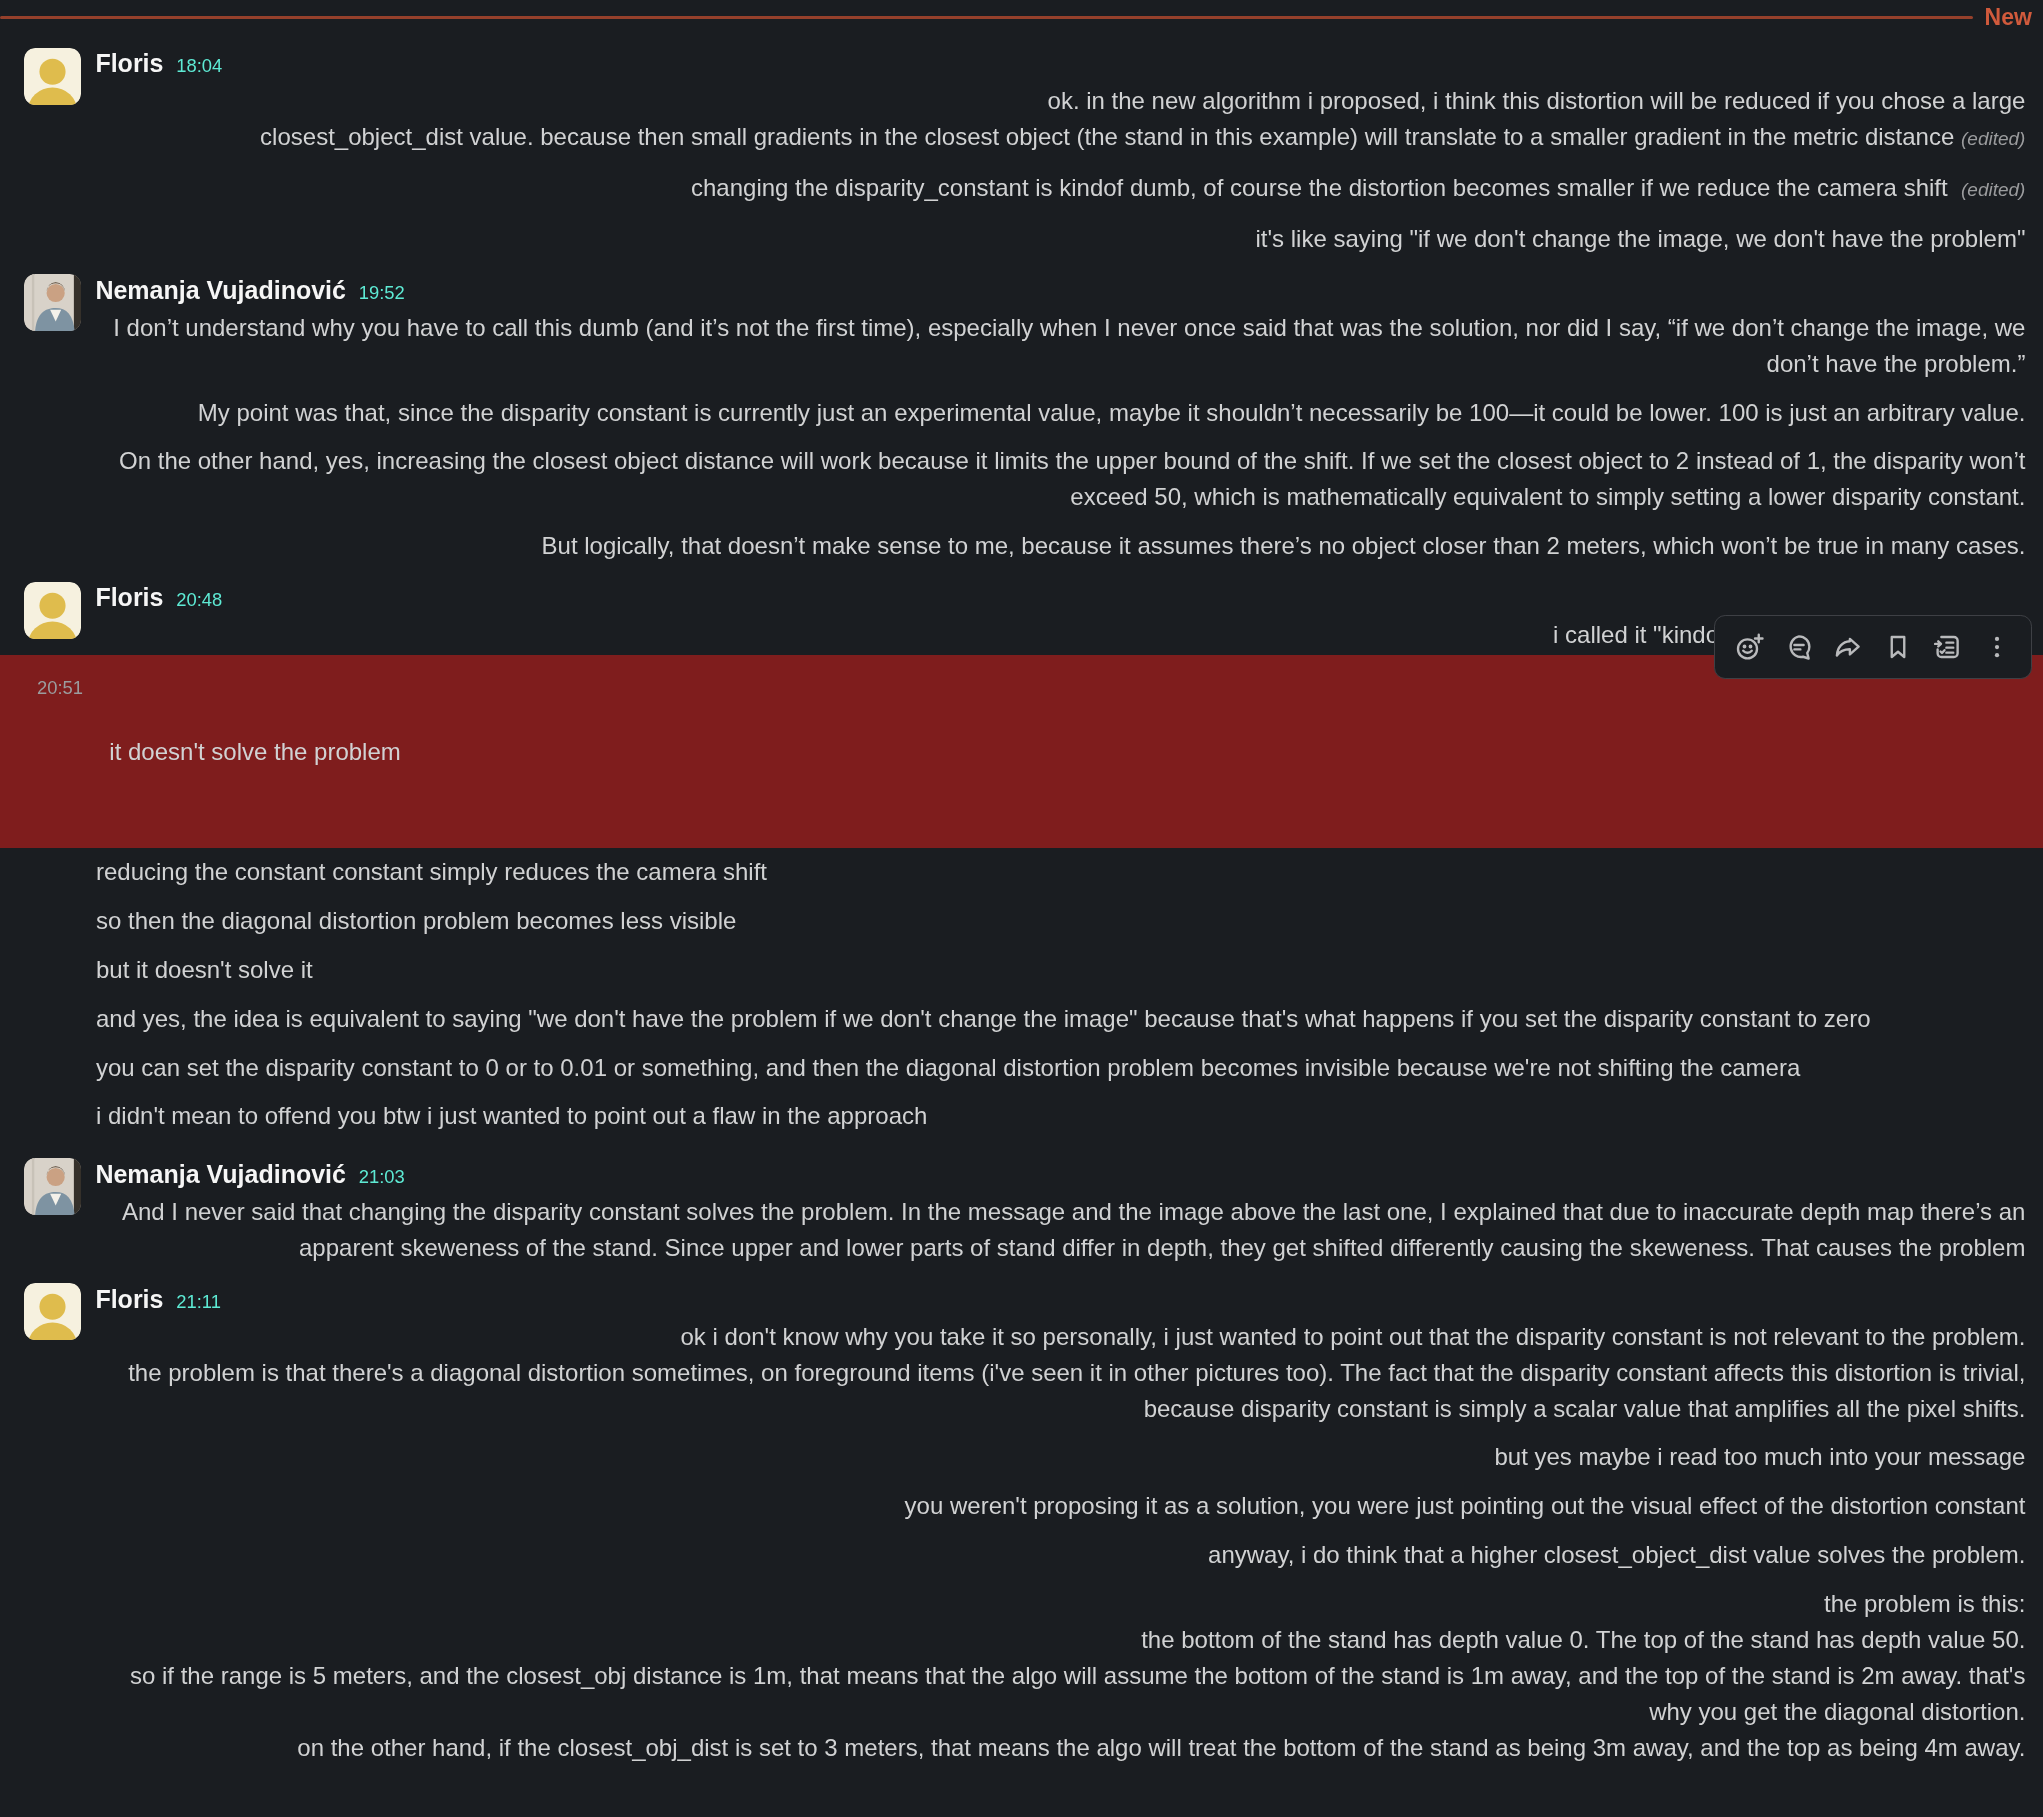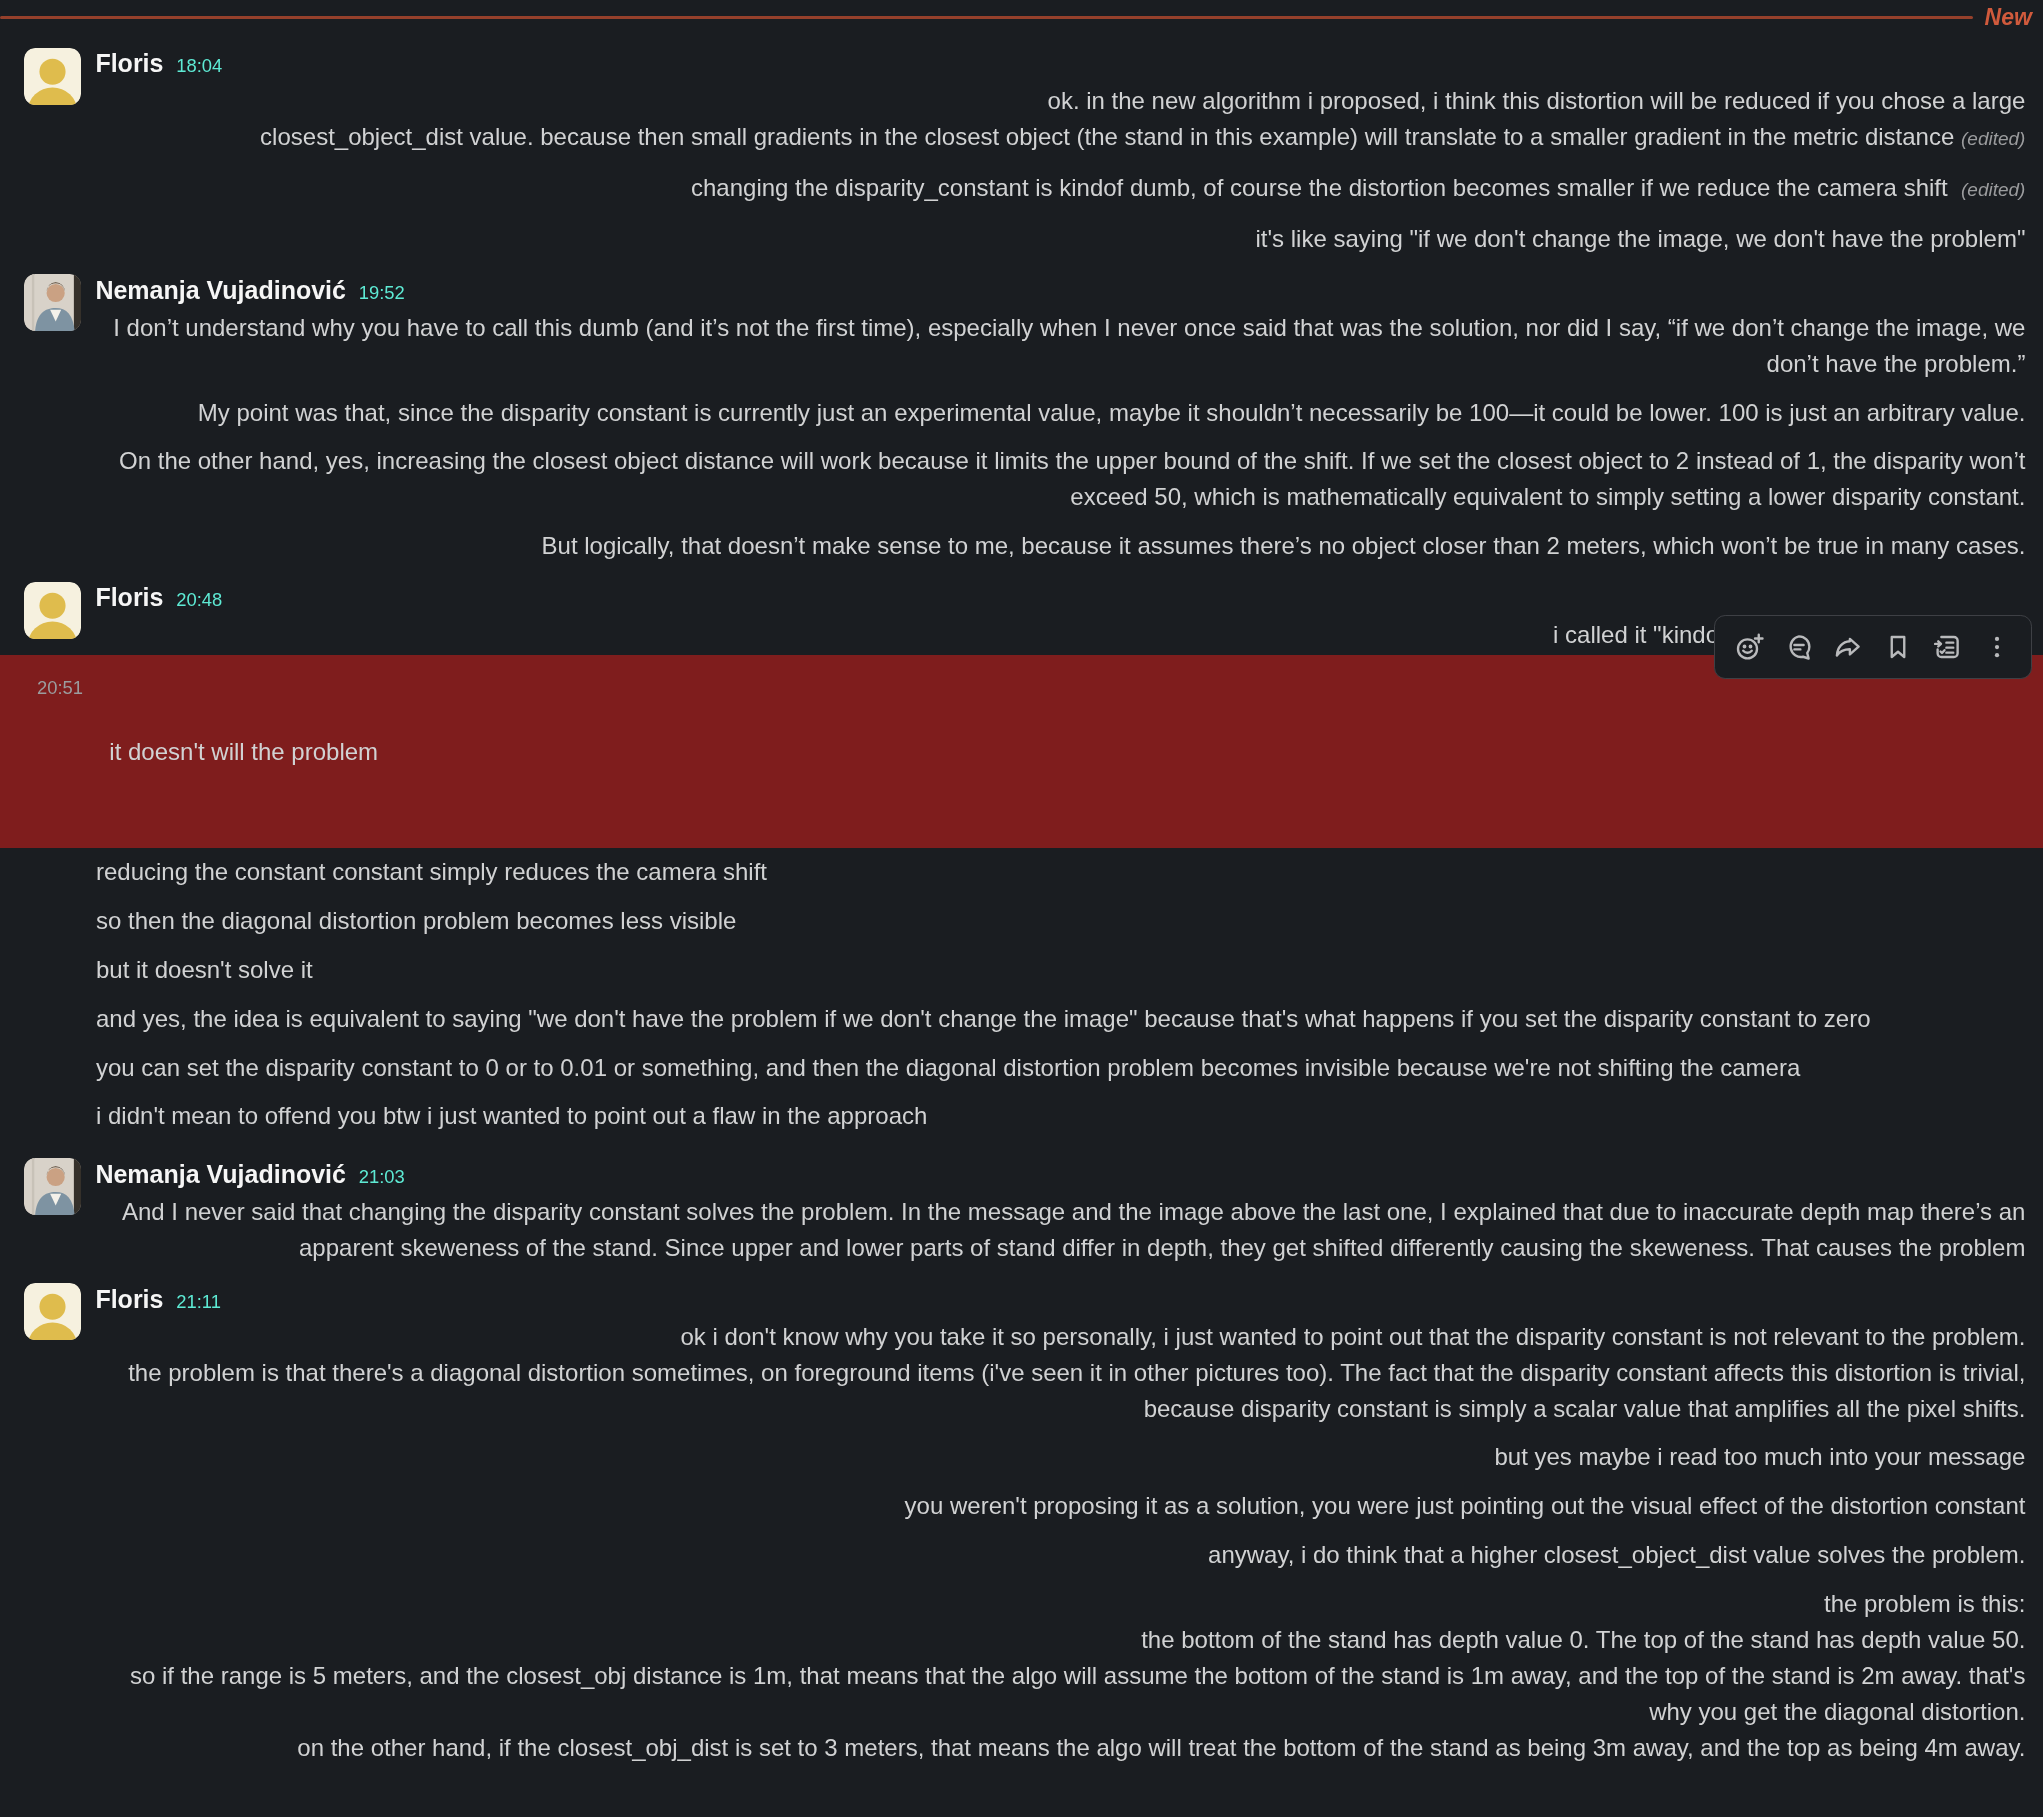--- a/index.html
+++ b/index.html
@@ -13,21 +13,21 @@
   }
   
   .unread-divider{
     display:flex;align-items:center;
     padding:4.8px 11.2px 0 0;
     height:25.5px;
   }
   .unread-line{flex:1;height:2.4px;background:#95402b;border-radius:1.6px;}
   .unread-label{
     color:#d05a3c;font-weight:bold;font-size:23px;
-    margin-left:11.2px;line-height:21px;font-style:italic;
+    margin-left:11.2px;line-height:21px;
   }
   
   .message{display:flex;padding:0 17.6px 0 24px;margin-top:17.6px;text-align:right;}
   .avatar{
     width:57px;height:57px;border-radius:11.2px;margin-right:14.4px;
     flex:none;overflow:hidden;cursor:pointer;
   }
   .avatar svg{display:block;width:57px;height:57px;}
   .content{flex:1;min-width:0;}
   .msg-header{display:flex;align-items:baseline;gap:12.8px;margin:1.6px 0 4.8px 0;}
@@ -132,21 +132,21 @@
     <div class="msg-header">
       <span class="author">Floris</span>
       <span class="time">20:48</span>
     </div>
     <p class="para"><span>i called it "kindof dumb" because it is.  </span><span class="edited">(edited)</span></p>
   </div>
 </div>
 
 <div class="row highlight">
   <span class="gutter-time">20:51</span>
-  <span>it doesn't will the problem</span>
+  <span>it doesn't solve the problem</span>
 
   <div class="actions-toolbar">
     <button class="tool-btn">
       <svg viewBox="0 0 24 24" fill="none" stroke="currentColor" stroke-width="1.9" stroke-linecap="round">
         <circle cx="10" cy="13.5" r="7.6"></circle>
         <path d="M6.6 15 a4.4 4.4 0 0 0 6.8 0"></path>
         <circle cx="7.6" cy="11.6" r="0.6" fill="currentColor"></circle>
         <circle cx="12.4" cy="11.6" r="0.6" fill="currentColor"></circle>
         <path d="M19 2.2 v6 M16 5.2 h6"></path>
       </svg>

